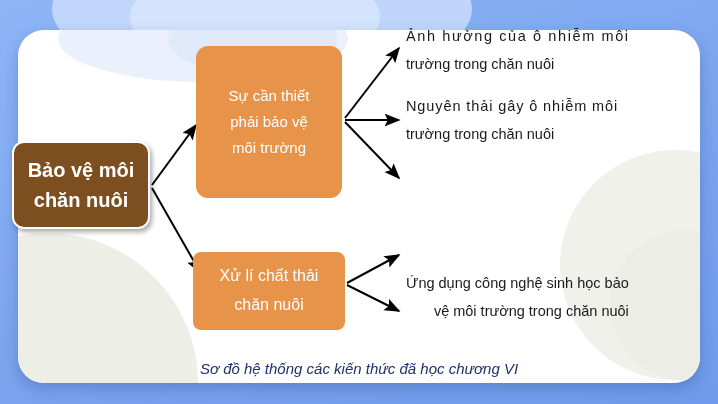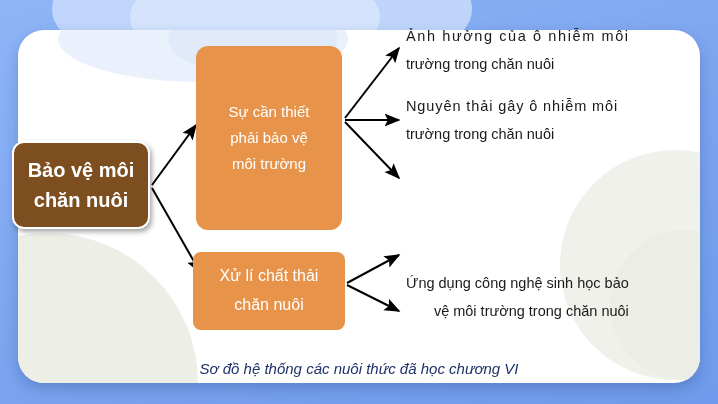--- a/index.html
+++ b/index.html
@@ -68,21 +68,21 @@
   #node-root{
     left:12px;top:141px;width:138px;height:88px;
     background:#7D4E20;
     border:2px solid #FFFFFF;
     border-radius:12px;
     box-shadow:2px 3px 5px rgba(0,0,0,.35);
     font-weight:bold;font-size:20px;line-height:1.50;
     padding:2px 6px;
   }
   #node-branch-1{
-    left:196px;top:46px;width:146px;height:184px;
+    left:196px;top:46px;width:146px;height:152px;
     background:#E8934A;
     border-radius:12px;
     font-size:15px;line-height:1.75;
     padding:2px 6px;
   }
   #node-branch-2{
     left:193px;top:252px;width:152px;height:78px;
     background:#E8934A;
     border-radius:8px;
     font-size:16px;line-height:1.80;
@@ -183,15 +183,15 @@
   <div class="leaf" id="leaf-2">
     <span class="ln1">Nguyên thải gây ô nhiễm môi</span>
     <span>trường trong chăn nuôi</span>
   </div>
 
   <div class="leaf" id="leaf-5">
     <span>Ứng dụng công nghệ sinh học bảo</span>
     <span>vệ môi trường trong chăn nuôi</span>
   </div>
 
-  <div id="caption">Sơ đồ hệ thống các nuôi thức đã học chương VI</div>
+  <div id="caption">Sơ đồ hệ thống các kiến thức đã học chương VI</div>
 
 </div>
 
 </body></html>

